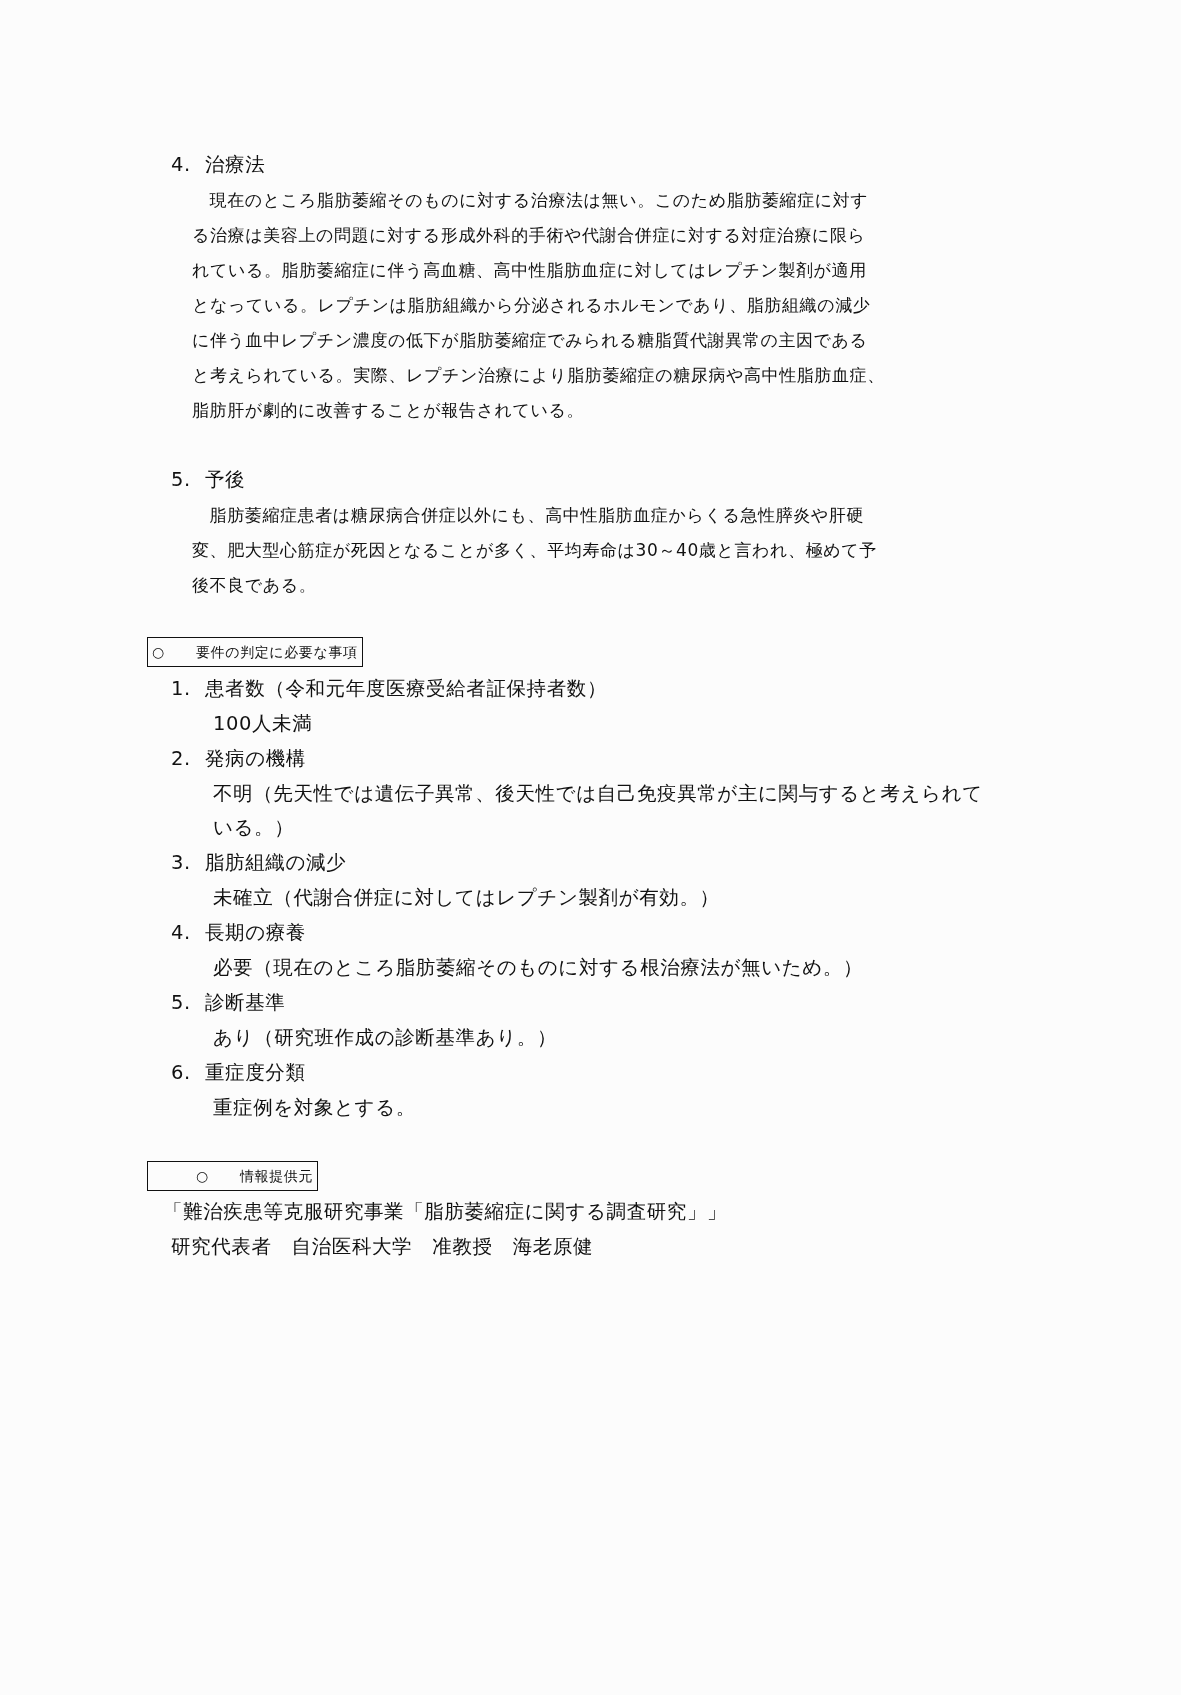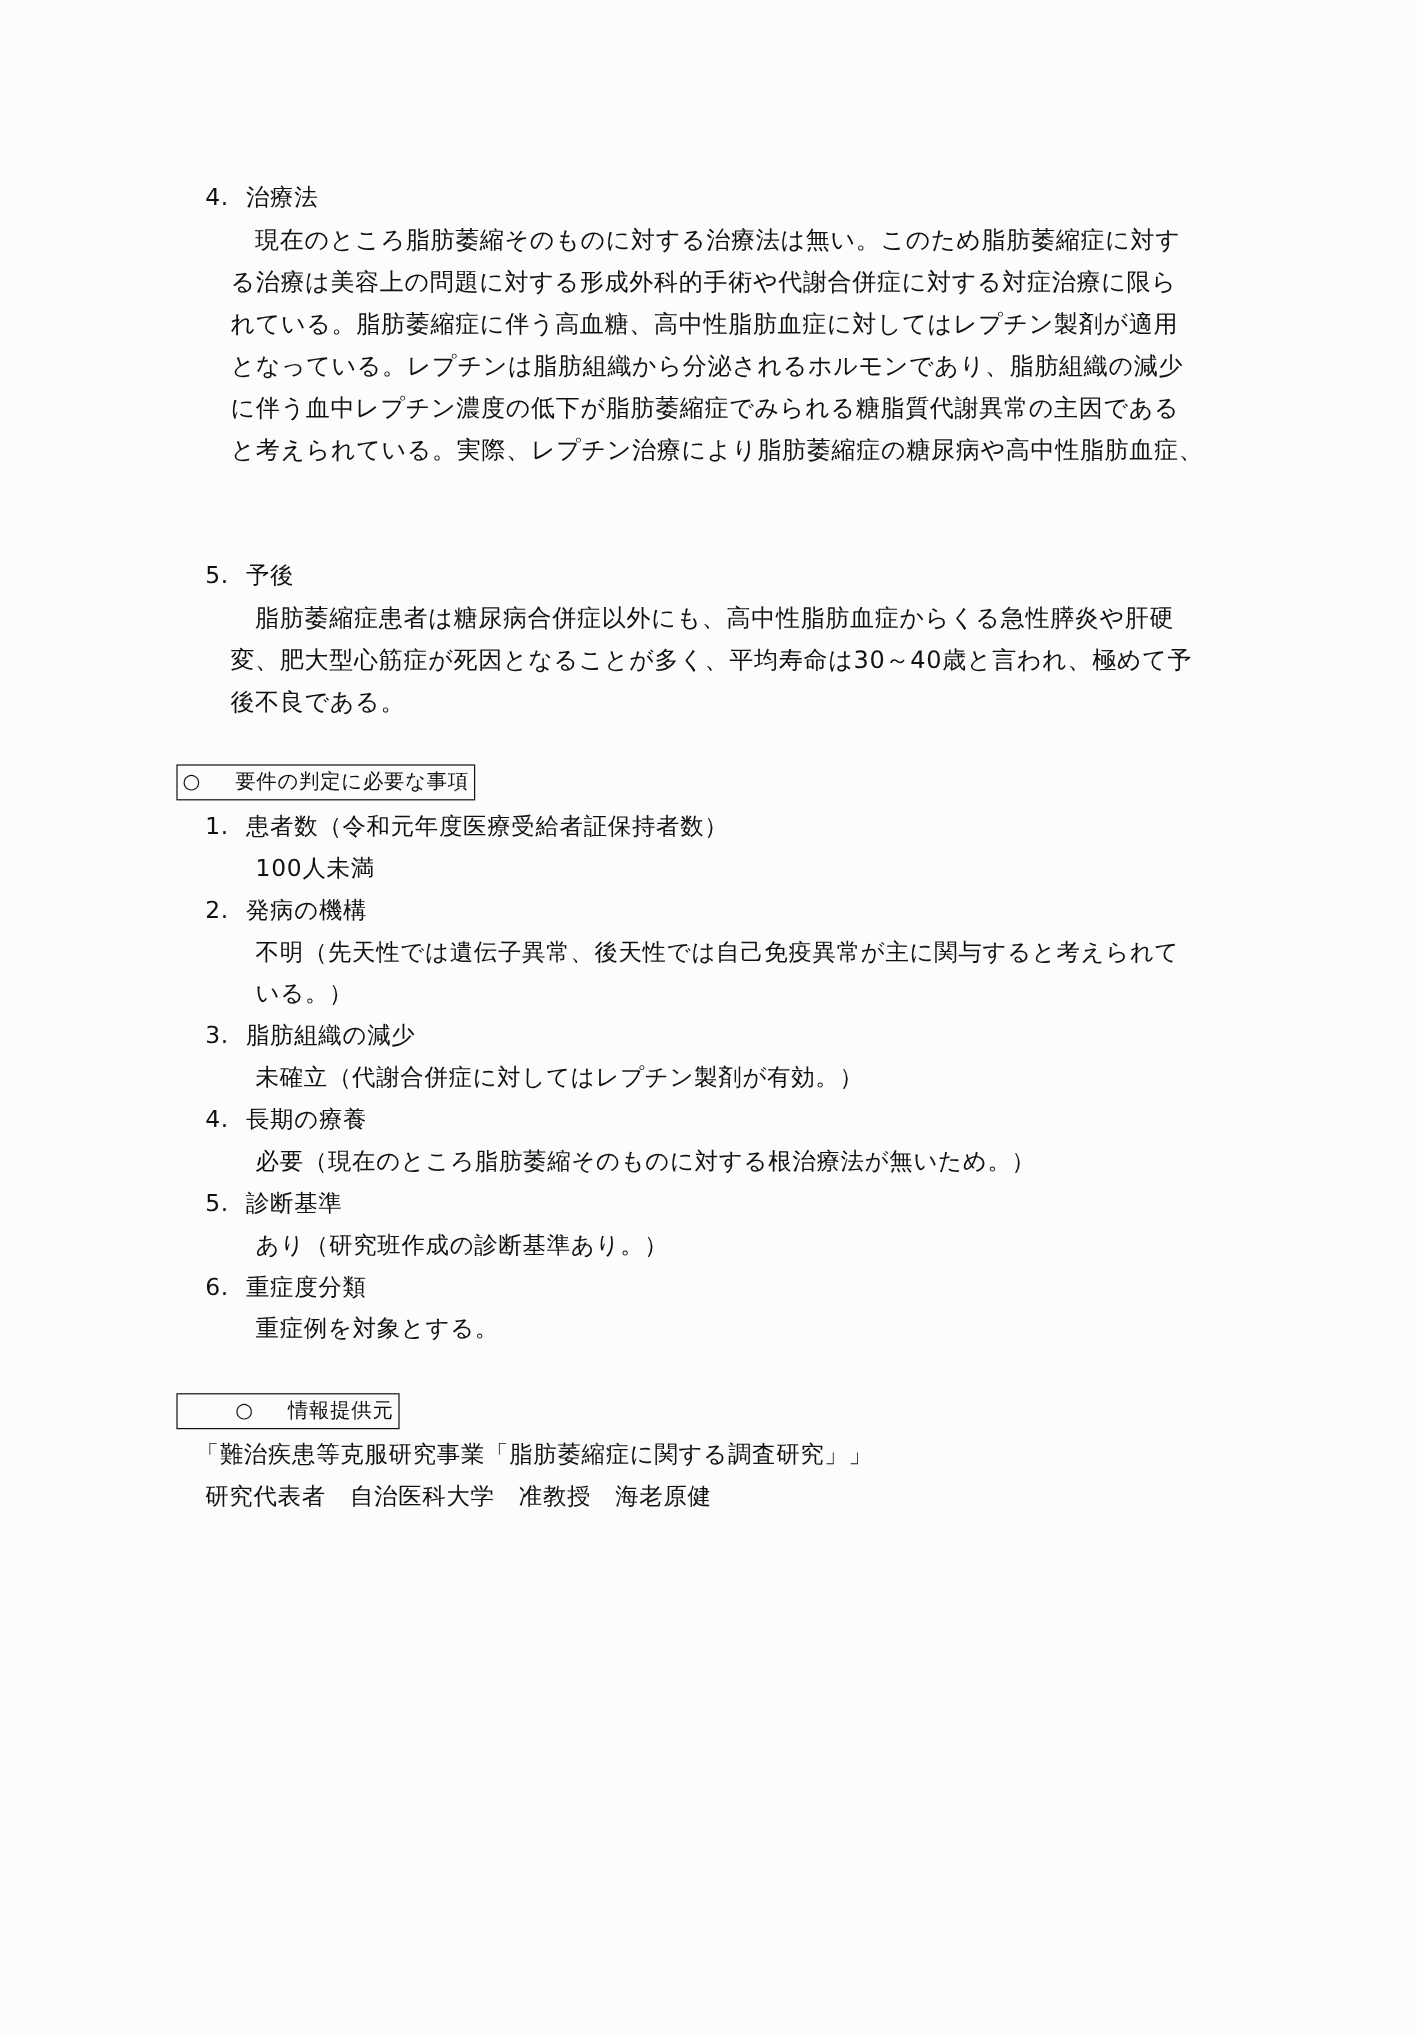--- a/index.html
+++ b/index.html
@@ -29,33 +29,33 @@
       white-space: nowrap;
       letter-spacing: 0.6px;
     }
     .heading-num {
       display: inline-block;
       width: 34px;
     }
     .boxed {
       position: absolute;
       border: 1.5px solid #111111;
-      font-size: 17px;
+      font-size: 14px;
       line-height: 26px;
       padding: 1px 4px 1px 4px;
       white-space: nowrap;
       letter-spacing: 0.6px;
     }
     .boxed .circle {
       display: inline-block;
       width: 44px;
     }
     .para {
       position: absolute;
-      font-size: 20px;
+      font-size: 17px;
       line-height: 35px;
       letter-spacing: 0.6px;
     }
     .para .pl {
       display: block;
       white-space: nowrap;
     }
   </style>
 </head>
 <body>
@@ -65,20 +65,21 @@
   <div class="line" style="left:171px; top:153px;">
     <span class="heading-num">4.</span><span>治療法</span>
   </div>
   <div class="para" style="left:192px; top:183px;">
     <span class="pl">　現在のところ脂肪萎縮そのものに対する治療法は無い。このため脂肪萎縮症に対す</span>
     <span class="pl">る治療は美容上の問題に対する形成外科的手術や代謝合併症に対する対症治療に限ら</span>
     <span class="pl">れている。脂肪萎縮症に伴う高血糖、高中性脂肪血症に対してはレプチン製剤が適用</span>
     <span class="pl">となっている。レプチンは脂肪組織から分泌されるホルモンであり、脂肪組織の減少</span>
     <span class="pl">に伴う血中レプチン濃度の低下が脂肪萎縮症でみられる糖脂質代謝異常の主因である</span>
     <span class="pl">と考えられている。実際、レプチン治療により脂肪萎縮症の糖尿病や高中性脂肪血症、</span>
+    <span class="pl">脂肪肝が劇的に改善することが報告されている。</span>
   </div>
 
   <div class="line" style="left:171px; top:468px;">
     <span class="heading-num">5.</span><span>予後</span>
   </div>
   <div class="para" style="left:192px; top:498px;">
     <span class="pl">　脂肪萎縮症患者は糖尿病合併症以外にも、高中性脂肪血症からくる急性膵炎や肝硬</span>
     <span class="pl">変、肥大型心筋症が死因となることが多く、平均寿命は30～40歳と言われ、極めて予</span>
     <span class="pl">後不良である。</span>
   </div>

